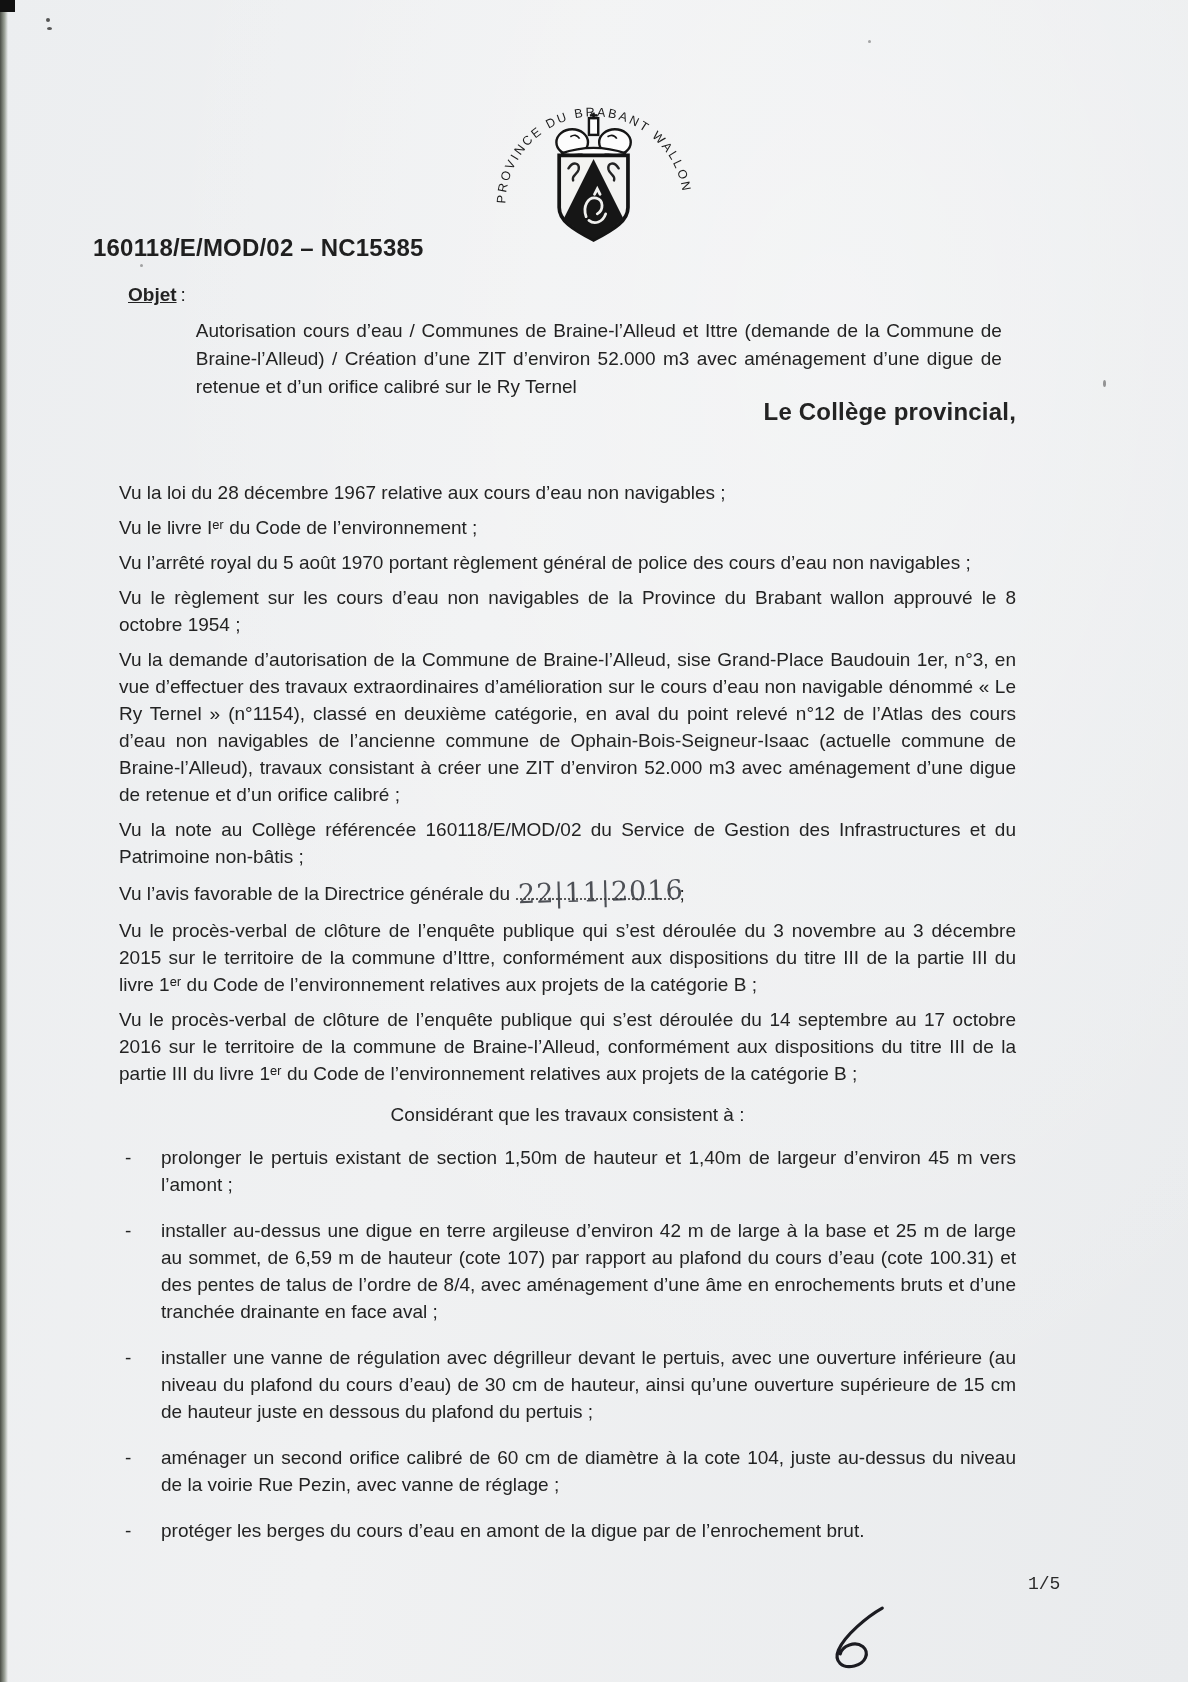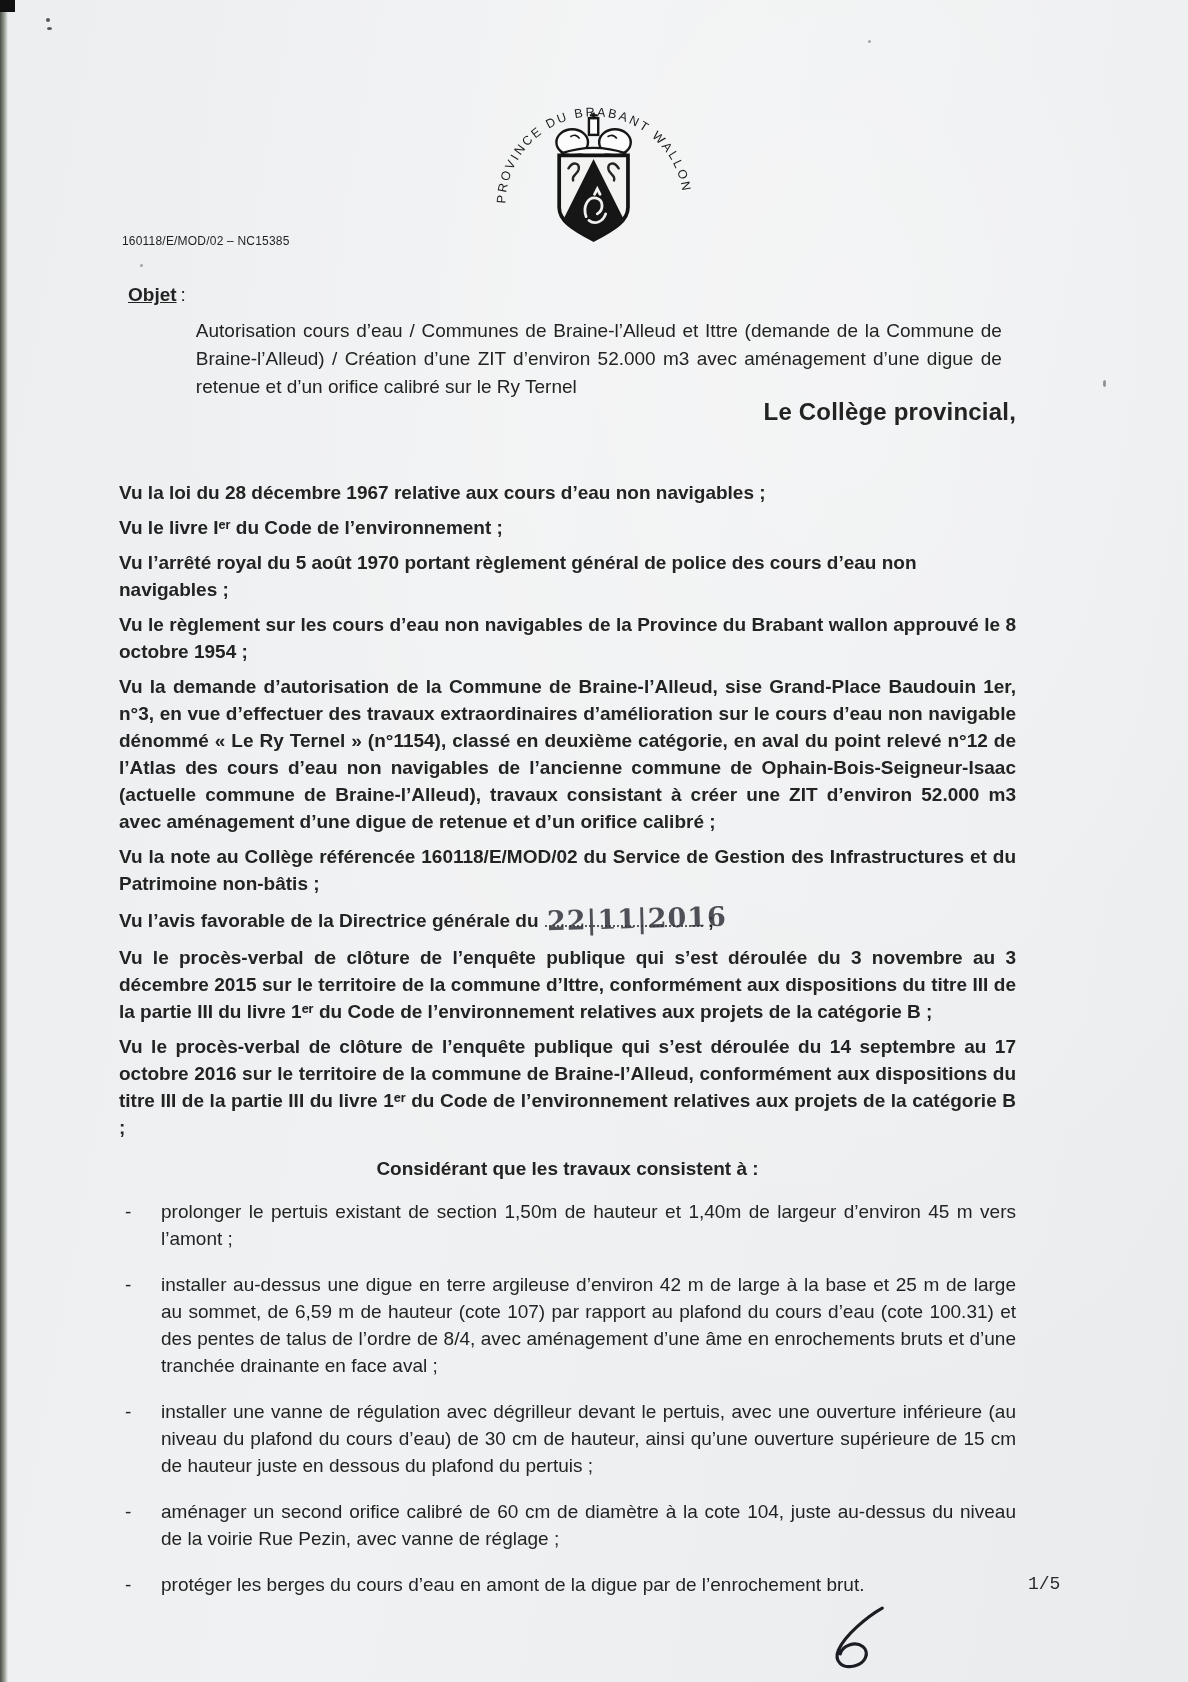--- a/index.html
+++ b/index.html
@@ -17,32 +17,32 @@
   .scan-corner{position:absolute;left:0;top:0;width:15px;height:12px;background:#111;}
   .speck{position:absolute;border-radius:50%;background:#555;}
   .s1{left:46px;top:18px;width:4px;height:4px;}
   .s2{left:47px;top:27px;width:5px;height:3px;}
   .s3{left:140px;top:264px;width:3px;height:3px;opacity:.5;}
   .s4{left:1103px;top:380px;width:3px;height:7px;opacity:.6;}
   .s5{left:868px;top:40px;width:3px;height:3px;opacity:.5;}
 
   .logo{position:absolute;left:492px;top:94px;width:205px;height:145px;}
 
-  .reference{position:absolute;left:122px;top:234px;font-size:12px;letter-spacing:.2px;color:#1f1f1f;}
+  .reference{position:absolute;left:93px;top:234px;font-size:24px;letter-spacing:.2px;color:#1f1f1f;font-weight:bold;}
 
   .objet{position:absolute;left:128px;top:281px;width:888px;display:flex;font-size:19px;line-height:28px;}
   .objet-label{font-weight:bold;text-decoration:underline;white-space:nowrap;text-align:right;}
   .objet-colon{margin:0 10px 0 4px;font-weight:normal;}
   .objet-text{width:806px;text-align:justify;margin-top:36px;}
 
   .heading{position:absolute;left:119px;top:398px;width:897px;text-align:right;
     font-size:24px;font-weight:bold;letter-spacing:.2px;}
 
   .content{position:absolute;left:119px;top:479px;width:897px;font-size:19px;line-height:27px;}
-  .para{text-align:justify;margin-bottom:8px;font-weight:bold;}
+  .para{text-align:justify;margin-bottom:8px;}
   .para.single{text-align:left;}
   .gap-lg{margin-top:26px;}
   .avis{margin-top:8px;margin-bottom:10px;}
   .dotline{display:inline-block;position:relative;width:158px;height:20px;
     border-bottom:2px dotted #5a5a5a;vertical-align:baseline;margin-left:6px;}
   .hand-date{position:absolute;left:2px;bottom:-7px;
     font-family:"DejaVu Serif",serif;font-size:27px;color:#31343b;
     letter-spacing:1px;transform:rotate(-1.5deg);opacity:.85;white-space:nowrap;}
   .considerant{margin-top:14px;margin-bottom:16px;text-align:center;}
 

